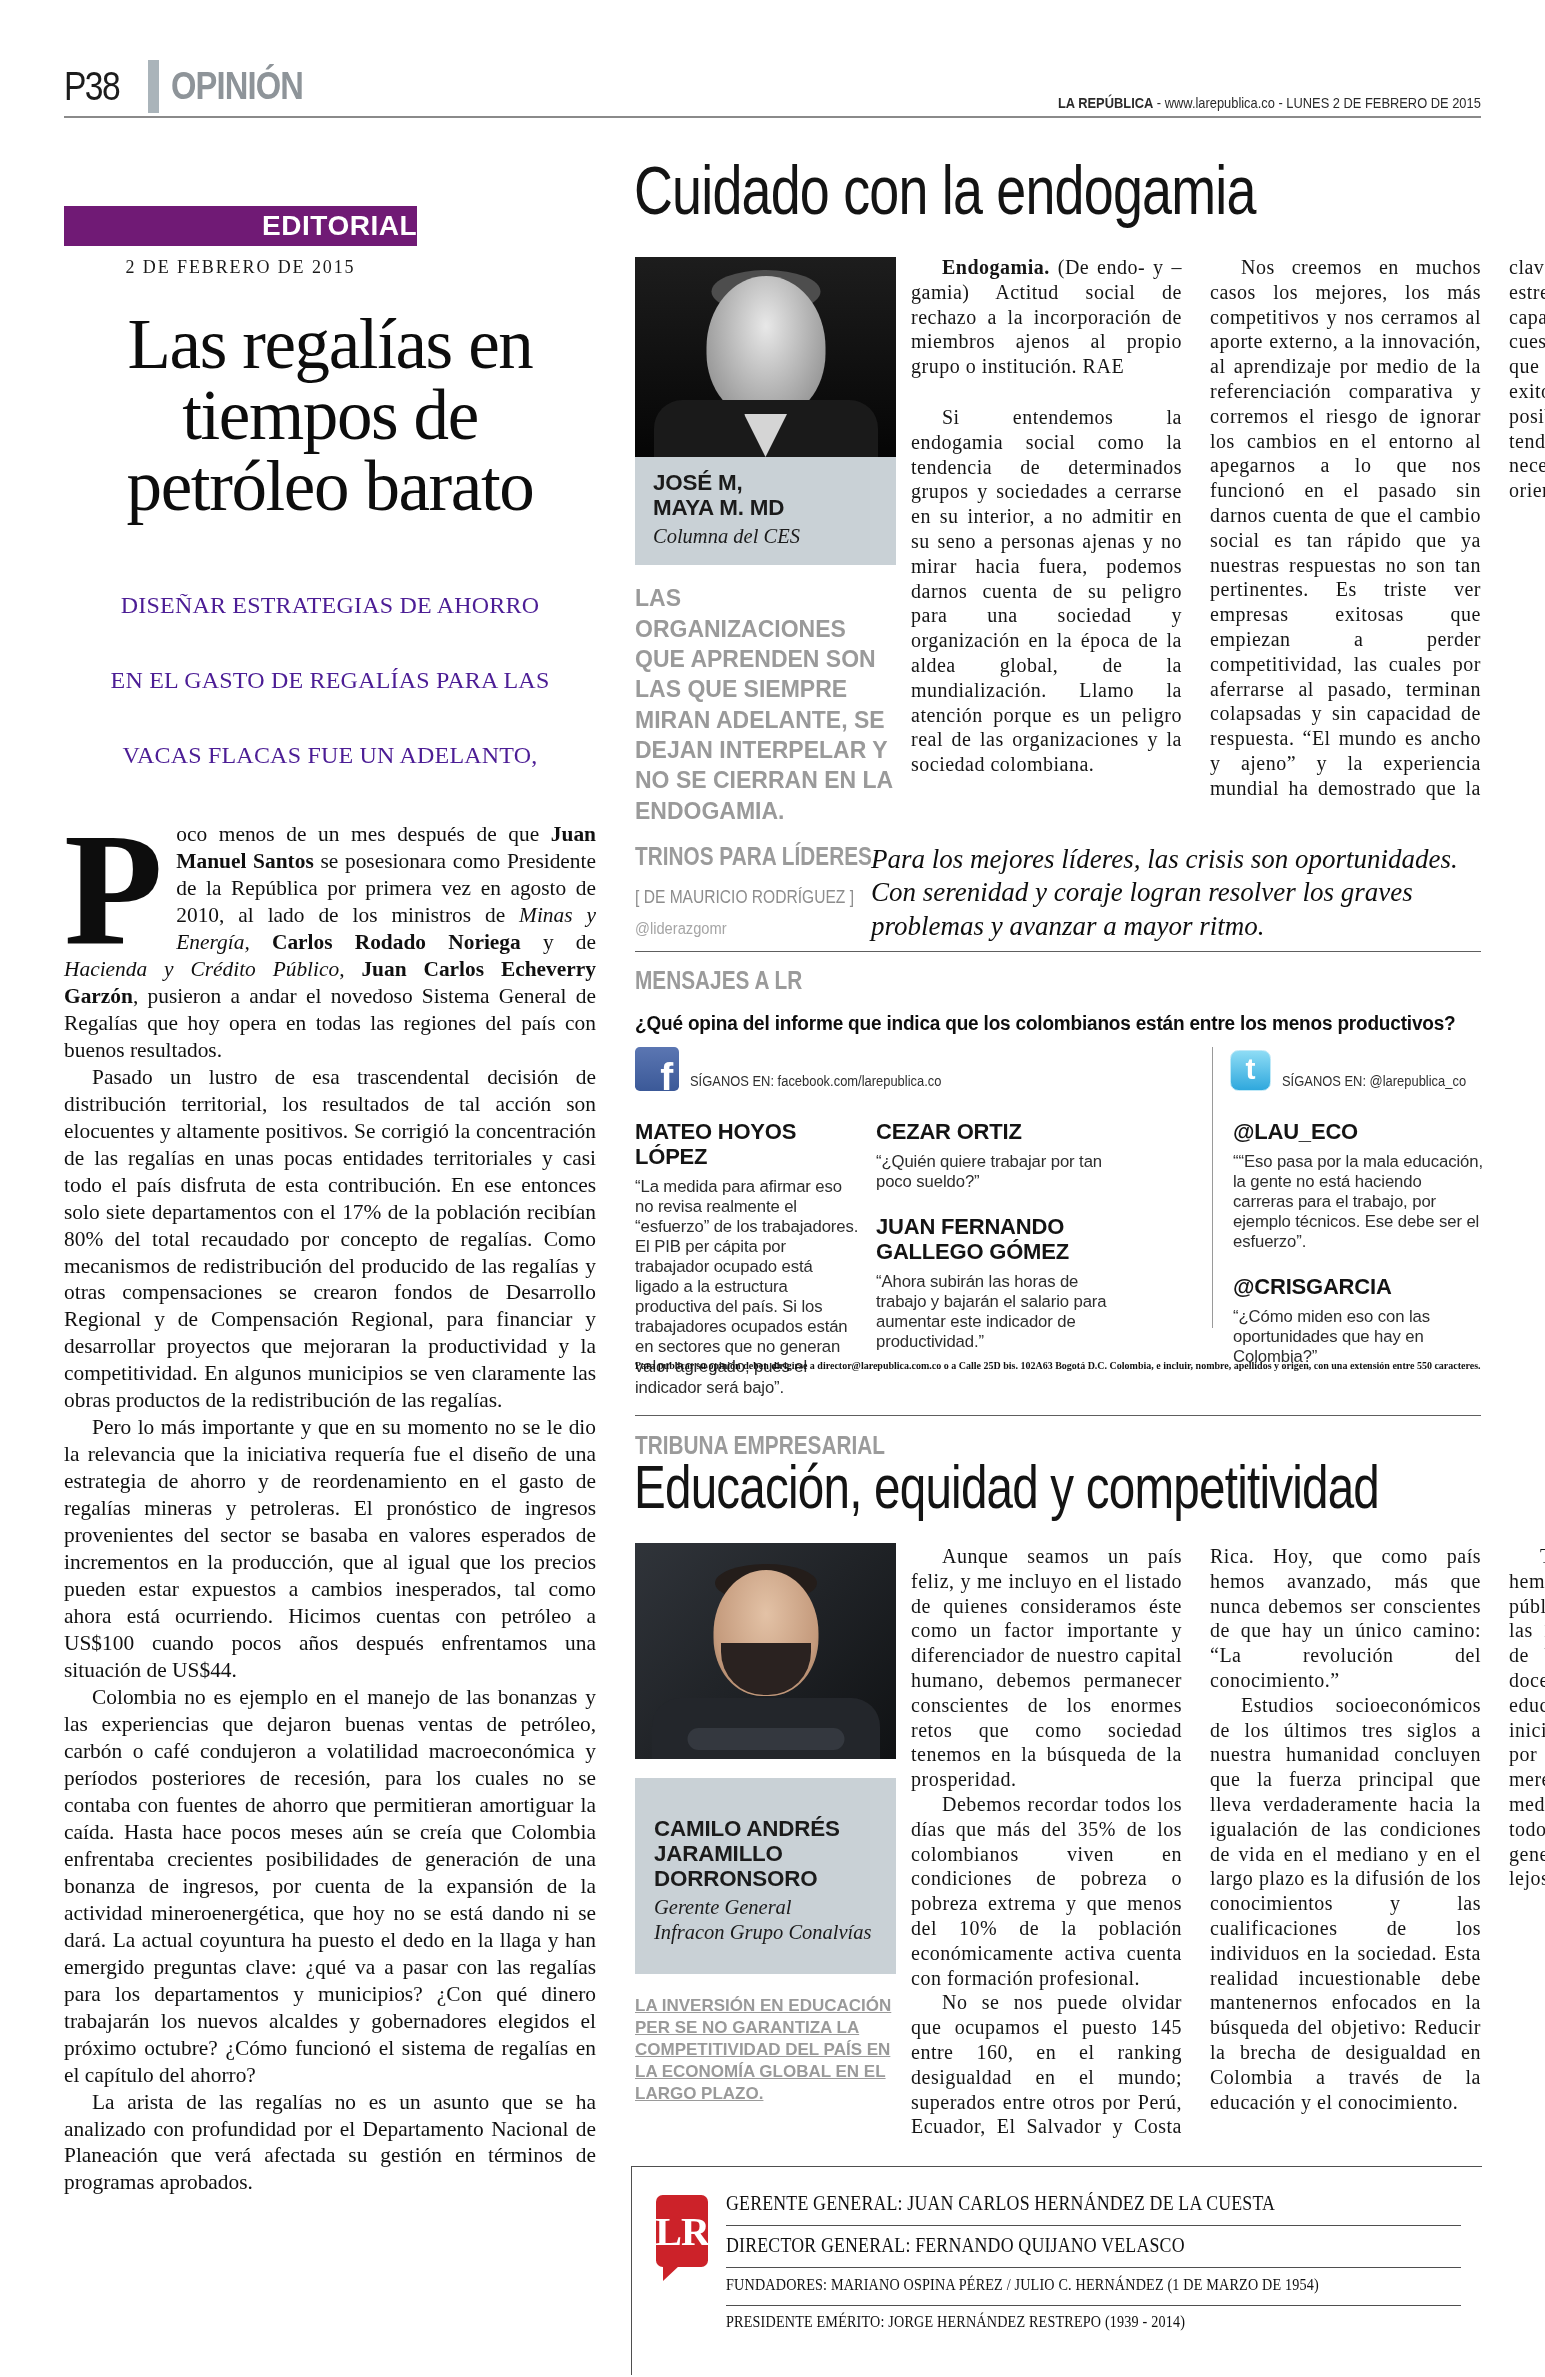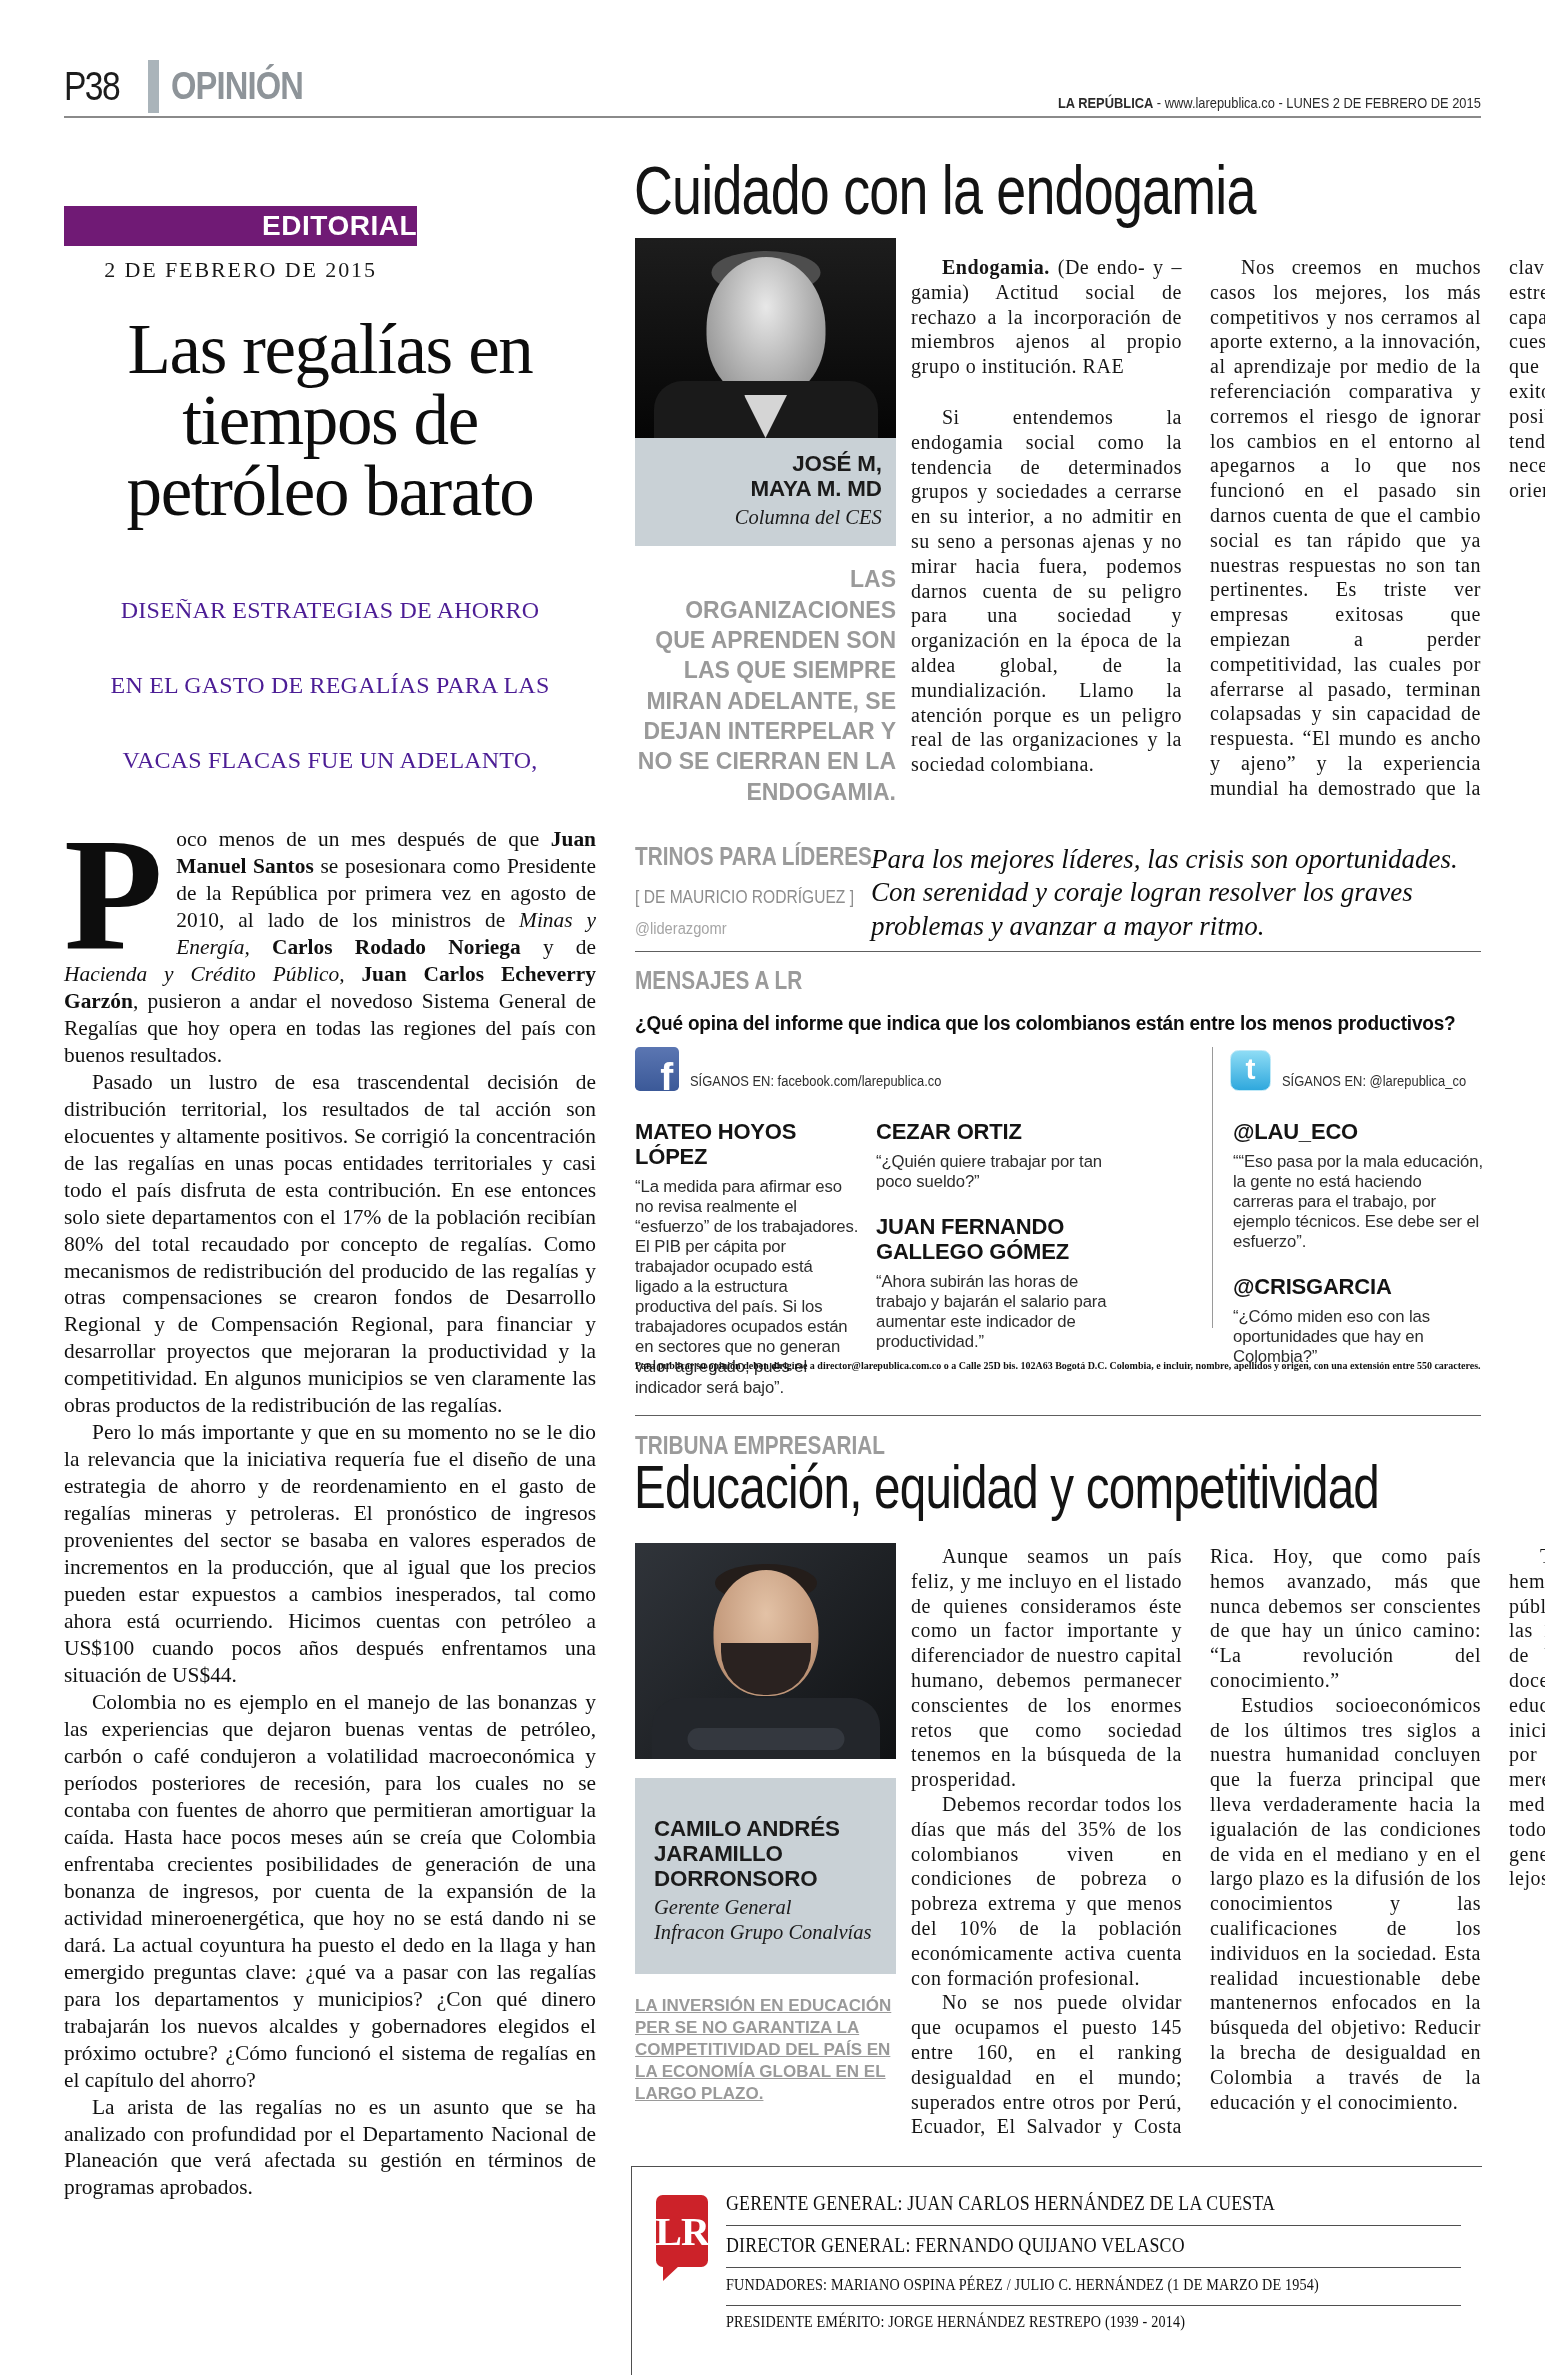--- a/index.html
+++ b/index.html
@@ -12,21 +12,21 @@
   .hdr-bar { width:10.5px; height:53px; background:#aab4ba; margin:0 12.4px 0 17px; }
   .section-name { font-family:"Liberation Sans", sans-serif; font-weight:700; font-size:38px; letter-spacing:-1px; color:#8e9499; transform:scaleX(0.86); transform-origin:0 50%; margin-top:4.8px;}
   .hdr-right { margin-left:auto; align-self:flex-end; font-family:"Liberation Sans", sans-serif; font-size:14.3px; color:#2b2b2b; white-space:nowrap; transform:scaleX(0.9); transform-origin:100% 50%; margin-bottom:1.9px;}
   .hdr-right b { font-weight:700; }
   .hdr-rule { left:64px; top:116px; width:1417px; height:2.4px; background:#8a8a8a; }
 
   
   .editorial { left:64px; top:206px; width:532px; }
   .ed-banner { width:353px; height:40px; background:#701a75; display:flex; align-items:center; justify-content:flex-end; }
   .ed-banner span { font-family:"Liberation Sans", sans-serif; font-weight:700; font-size:28px; color:#fff; letter-spacing:0.5px; }
-  .ed-date { width:353px; text-align:center; margin-top:10.5px; font-size:22px; letter-spacing:1.9px; color:#1a1a1a; }
+  .ed-date { width:353px; text-align:center; margin-top:10.5px; font-size:18px; letter-spacing:1.9px; color:#1a1a1a; }
   .ed-headline { margin-top:31px; text-align:center; font-size:71px; line-height:1.0; letter-spacing:-1.4px; color:#0d0d0d; }
   .ed-deck { margin:46px auto 0; width:520px; text-align:center; font-size:24px; line-height:75px; letter-spacing:0.2px; color:#4c1d95; }
   .ed-body { margin-top:28.5px; font-size:21.4px; line-height:1.26; text-align:justify; color:#101010; }
   .ed-body p + p { text-indent:28px; }
   .dropcap { float:left; font-size:162px; line-height:0.74; padding:7.6px 13.3px 0 0; font-weight:700; color:#0d0d0d; }
 
   
   .kicker { color:#9b9b9b; font-family:"Liberation Sans", sans-serif; font-weight:700; font-size:26px; letter-spacing:0; display:inline-block; transform:scaleX(0.8); transform-origin:0 50%; white-space:nowrap; }
   .big-headline { font-family:"Liberation Sans", sans-serif; font-weight:200; color:#141414; display:inline-block; transform-origin:0 50%; white-space:nowrap; }
   .rule { height:1.4px; background:#5e5e5e; }
@@ -138,21 +138,21 @@
     <p><span class="dropcap">P</span><span>oco menos de un mes después de que <b>Juan Manuel Santos</b> se posesionara como Presidente de la República por primera vez en agosto de 2010, al lado de los ministros de <i>Minas y Energía,</i> <b>Carlos Rodado Noriega</b> y de <i>Hacienda y Crédito Público,</i> <b>Juan Carlos Echeverry Garzón</b>, pusieron a andar el novedoso Sistema General de Regalías que hoy opera en todas las regiones del país con buenos resultados.</span></p>
     <p>Pasado un lustro de esa trascendental decisión de distribución territorial, los resultados de tal acción son elocuentes y altamente positivos. Se corrigió la concentración de las regalías en unas pocas entidades territoriales y casi todo el país disfruta de esta contribución. En ese entonces solo siete departamentos con el 17% de la población recibían 80% del total recaudado por concepto de regalías. Como mecanismos de redistribución del producido de las regalías y otras compensaciones se crearon fondos de Desarrollo Regional y de Compensación Regional, para financiar y desarrollar proyectos que mejoraran la productividad y la competitividad. En algunos municipios se ven claramente las obras productos de la redistribución de las regalías.</p>
     <p>Pero lo más importante y que en su momento no se le dio la relevancia que la iniciativa requería fue el diseño de una estrategia de ahorro y de reordenamiento en el gasto de regalías mineras y petroleras. El pronóstico de ingresos provenientes del sector se basaba en valores esperados de incrementos en la producción, que al igual que los precios pueden estar expuestos a cambios inesperados, tal como ahora está ocurriendo. Hicimos cuentas con petróleo a US$100 cuando pocos años después enfrentamos una situación de US$44.</p>
     <p>Colombia no es ejemplo en el manejo de las bonanzas y las experiencias que dejaron buenas ventas de petróleo, carbón o café condujeron a volatilidad macroeconómica y períodos posteriores de recesión, para los cuales no se contaba con fuentes de ahorro que permitieran amortiguar la caída. Hasta hace pocos meses aún se creía que Colombia enfrentaba crecientes posibilidades de generación de una bonanza de ingresos, por cuenta de la expansión de la actividad mineroenergética, que hoy no se está dando ni se dará. La actual coyuntura ha puesto el dedo en la llaga y han emergido preguntas clave: ¿qué va a pasar con las regalías para los departamentos y municipios? ¿Con qué dinero trabajarán los nuevos alcaldes y gobernadores elegidos el próximo octubre? ¿Cómo funcionó el sistema de regalías en el capítulo del ahorro?</p>
     <p>La arista de las regalías no es un asunto que se ha analizado con profundidad por el Departamento Nacional de Planeación que verá afectada su gestión en términos de programas aprobados.</p>
   </div>
 </div>
 
 <div class="abs big-headline h-endogamia">Cuidado con la endogamia</div>
 
-<div class="abs info-col" style="left:635px; top:238px;text-align:right;">
+<div class="abs info-col" style="left:635px; top:257px;">
   <div class="photo photo1">
     <div class="ph-hair"></div>
     <div class="ph-head"></div>
     <div class="ph-body"></div>
     <div class="ph-shirt"></div>
   </div>
   <div class="caption">
     <div class="cap-name">
       <div>JOSÉ M,</div>
       <div>MAYA M. MD</div>

